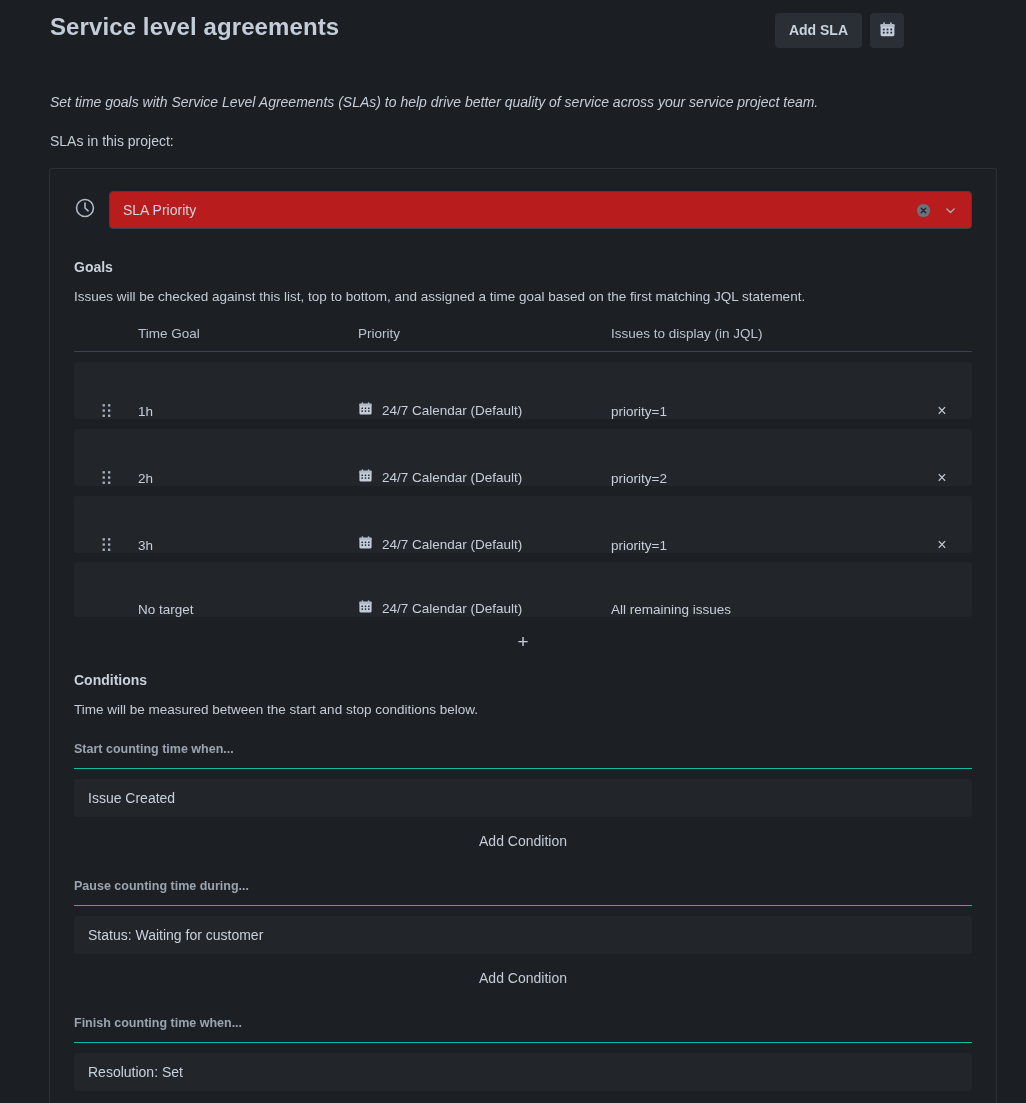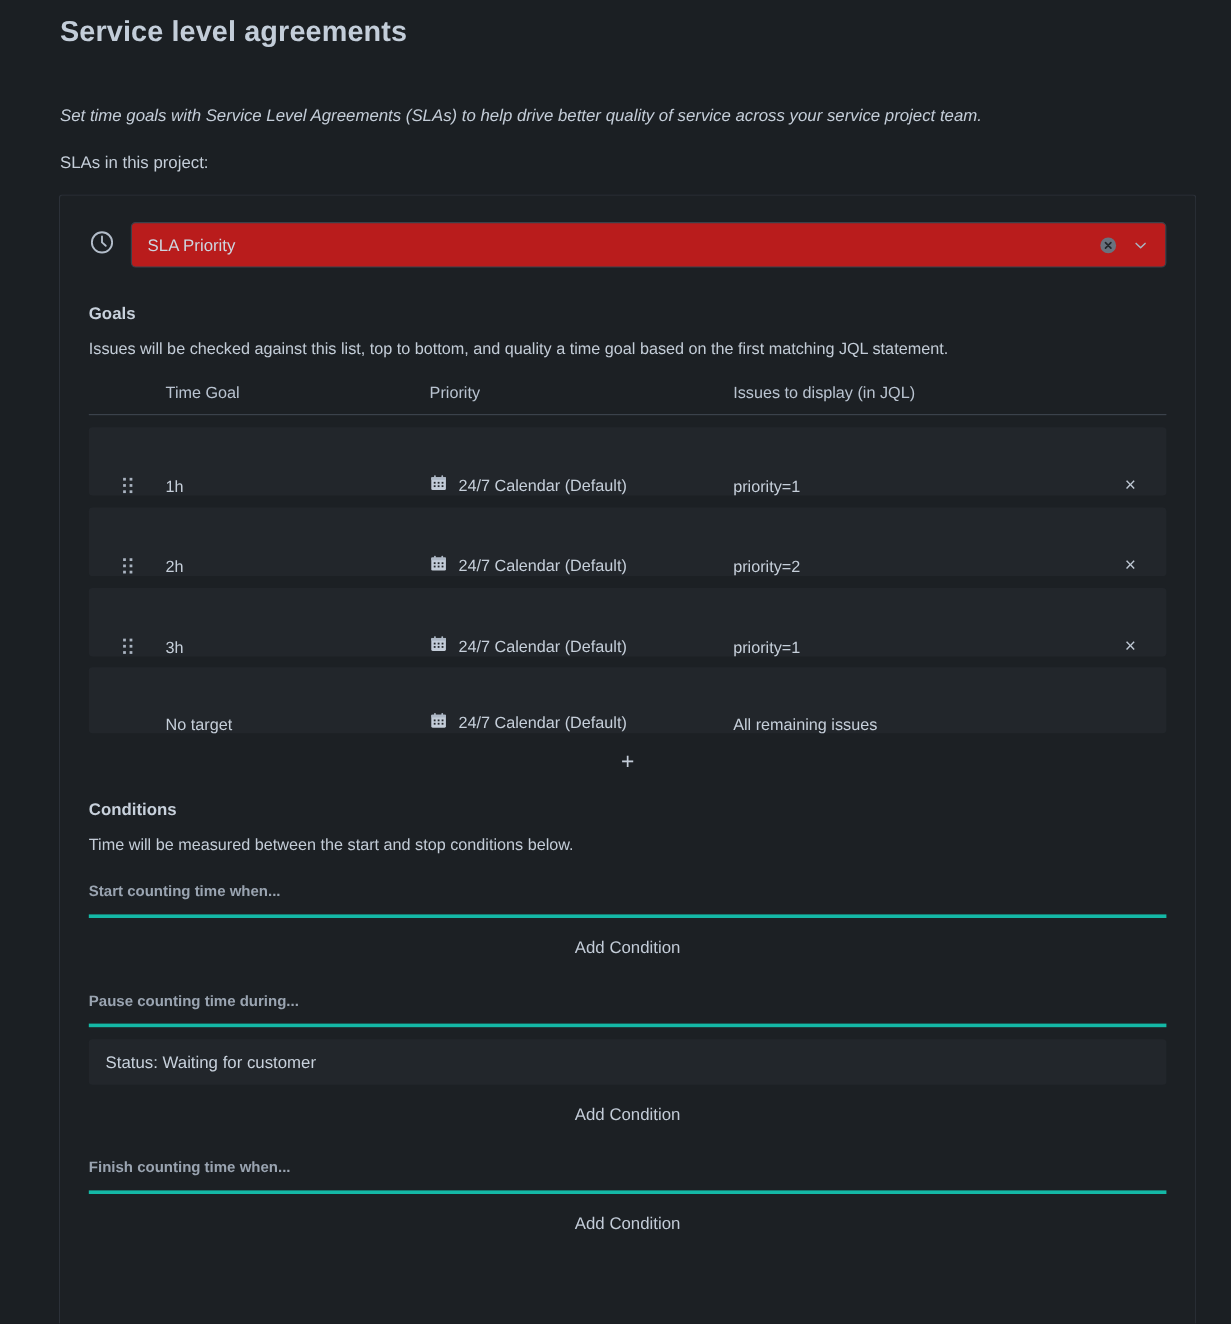--- a/index.html
+++ b/index.html
@@ -224,21 +224,21 @@
 
   
   .conditions-title { padding-top: 8px; }
 
   .cond-group { margin-top: 24px; }
   .cond-label {
     font-size: 12.5px;
     font-weight: bold;
     color: #9aa4b1;
     padding-bottom: 11px;
-    border-bottom: 3px solid #14b8a6;
+    border-bottom: 1px solid #14b8a6;
     line-height: 15px;
   }
   .cond-item {
     height: 38px;
     background: #22262b;
     border-radius: 3px;
     display: flex;
     align-items: center;
     padding-left: 14px;
     margin-top: 10px;
@@ -262,20 +262,39 @@
     line-height: 16px;
   }
 </style>
 </head>
 <body>
 
 <div class="page">
 
   <div class="header-row">
     <h1 class="page-title">Service level agreements</h1>
+    <div class="header-actions">
+      <button class="btn-add-sla">Add SLA</button>
+      <button class="btn-icon-square">
+        <span>
+          <svg width="17" height="17" viewBox="0 0 16 16" fill="none" aria-hidden="true">
+            <rect x="1.5" y="2.8" width="13" height="11.5" rx="1.3" fill="#c3ccd8"></rect>
+            <rect x="1.5" y="2.8" width="13" height="2.6" fill="#aeb8c6"></rect>
+            <rect x="4" y="1.1" width="1.6" height="2.6" rx="0.6" fill="#aeb8c6"></rect>
+            <rect x="10.4" y="1.1" width="1.6" height="2.6" rx="0.6" fill="#aeb8c6"></rect>
+            <rect x="3.6" y="7.1" width="1.7" height="1.7" fill="#2a2f36"></rect>
+            <rect x="7.15" y="7.1" width="1.7" height="1.7" fill="#2a2f36"></rect>
+            <rect x="10.7" y="7.1" width="1.7" height="1.7" fill="#2a2f36"></rect>
+            <rect x="3.6" y="10.1" width="1.7" height="1.7" fill="#2a2f36"></rect>
+            <rect x="7.15" y="10.1" width="1.7" height="1.7" fill="#2a2f36"></rect>
+            <rect x="10.7" y="10.1" width="1.7" height="1.7" fill="#2a2f36"></rect>
+          </svg>
+        </span>
+      </button>
+    </div>
   </div>
 
   <p class="intro-text intro-1">Set time goals with Service Level Agreements (SLAs) to help drive better quality of service across your service project team.</p>
   <p class="intro-text intro-2">SLAs in this project:</p>
 
   <div class="panel">
 
     <div class="sla-row">
       <span class="clock-icon">
         <svg width="22" height="22" viewBox="0 0 24 24" fill="none" aria-hidden="true">
@@ -293,21 +312,21 @@
         </span>
         <span class="select-chevron">
           <svg width="13" height="13" viewBox="0 0 16 16" fill="none" aria-hidden="true">
             <path d="M3.4 6l4.6 4.4L12.6 6" stroke="#aab4c1" stroke-width="1.6" stroke-linecap="round" stroke-linejoin="round"></path>
           </svg>
         </span>
       </div>
     </div>
 
     <h2 class="section-title goals-title">Goals</h2>
-    <p class="section-desc">Issues will be checked against this list, top to bottom, and quality a time goal based on the first matching JQL statement.</p>
+    <p class="section-desc">Issues will be checked against this list, top to bottom, and assigned a time goal based on the first matching JQL statement.</p>
 
     <div class="goals-table">
       <div class="goals-head">
         <div class="col-handle"></div>
         <div class="col-time">Time Goal</div>
         <div class="col-cal">Priority</div>
         <div class="col-jql">Issues to display (in JQL)</div>
         <div class="col-del"></div>
       </div>
 
@@ -437,34 +456,36 @@
       <div class="add-goal-row">
         <button class="add-goal-btn">+</button>
       </div>
     </div>
 
     <h2 class="section-title conditions-title">Conditions</h2>
     <p class="section-desc">Time will be measured between the start and stop conditions below.</p>
 
     <div class="cond-group">
       <div class="cond-label">Start counting time when...</div>
+      <div class="cond-item">Issue Created</div>
       <div class="add-cond-wrap">
         <button class="add-cond-btn">Add Condition</button>
       </div>
     </div>
 
     <div class="cond-group">
       <div class="cond-label">Pause counting time during...</div>
       <div class="cond-item">Status: Waiting for customer</div>
       <div class="add-cond-wrap">
         <button class="add-cond-btn">Add Condition</button>
       </div>
     </div>
 
     <div class="cond-group">
       <div class="cond-label">Finish counting time when...</div>
+      <div class="cond-item">Resolution: Set</div>
       <div class="add-cond-wrap">
         <button class="add-cond-btn">Add Condition</button>
       </div>
     </div>
 
   </div>
 </div>
 
 </body></html>

